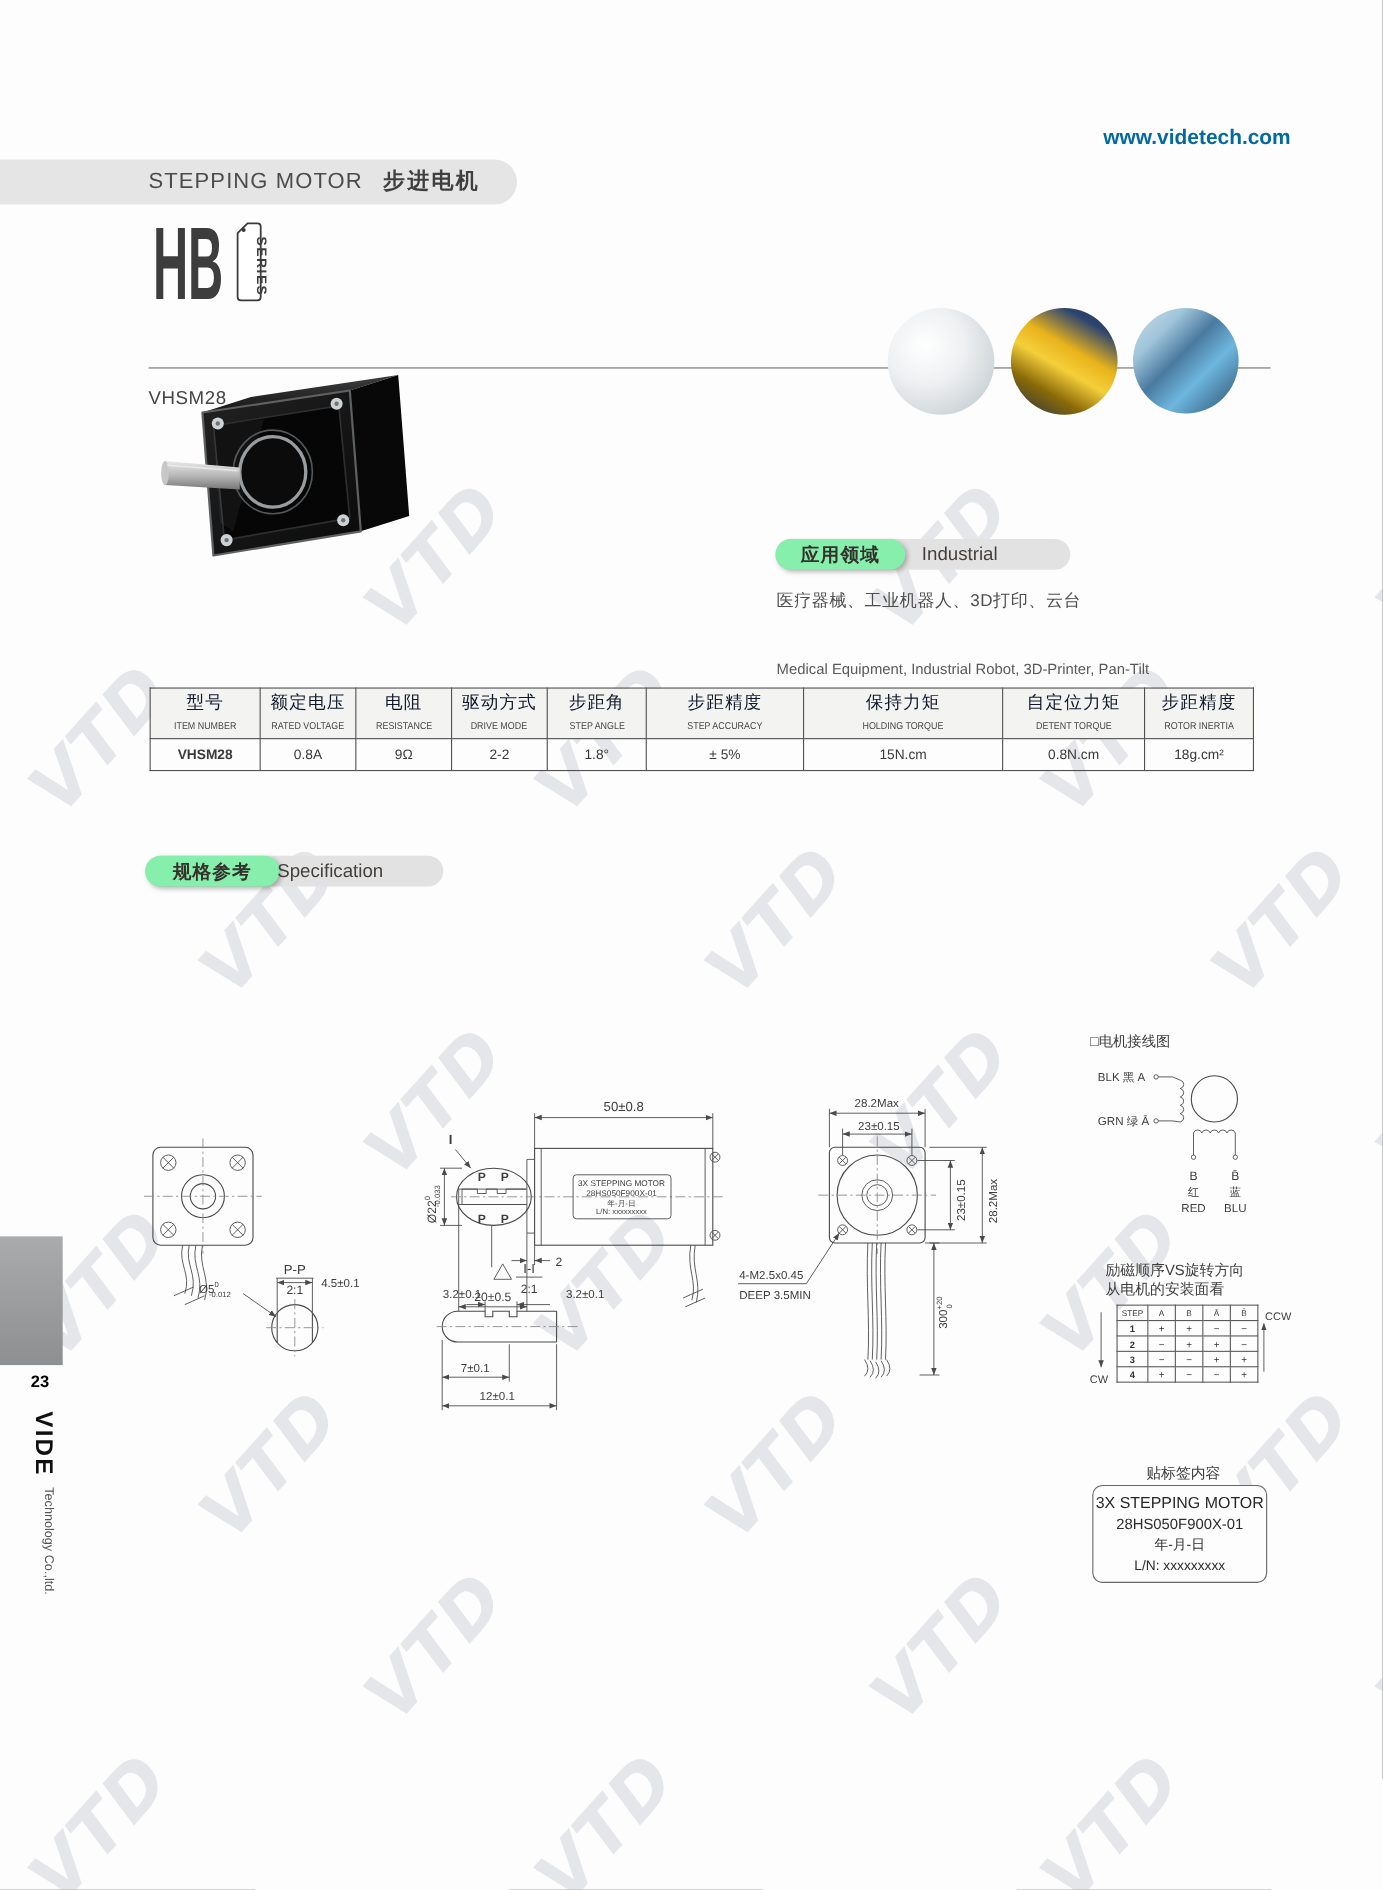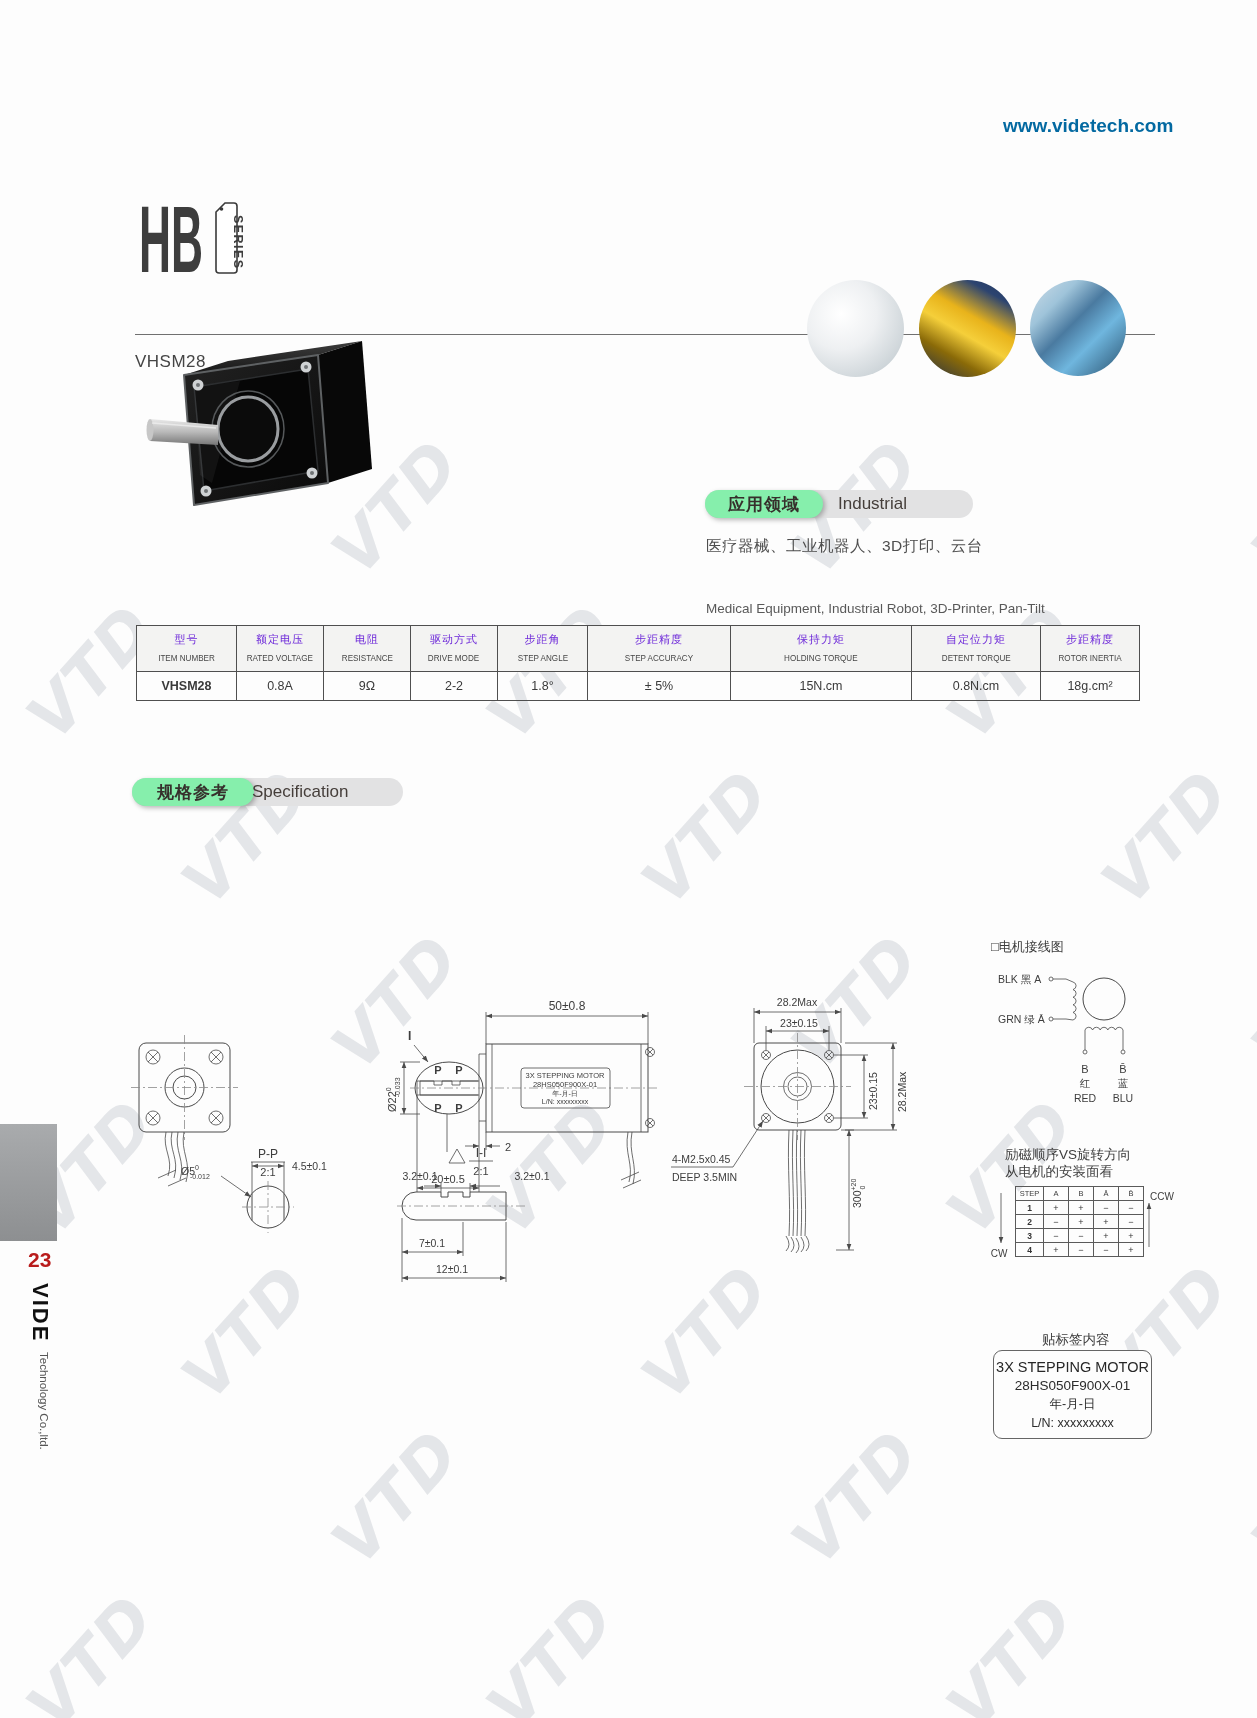--- a/index.html
+++ b/index.html
@@ -23,41 +23,41 @@
   .secbar .pill{position:absolute;left:0;top:0;height:28px;background:#86efac;border-radius:14px;
       box-shadow:2px 2px 5px rgba(0,0,0,0.28);display:flex;align-items:center;justify-content:center;}
   .secbar .cn{font-size:17px;font-weight:bold;color:#36302c;letter-spacing:1px;}
   .secbar .en{position:absolute;top:0;height:28px;line-height:28px;font-size:17px;color:#453e3a;}
   .desc-cn{font-size:15.5px;color:#4e4e4e;letter-spacing:0.5px;}
   .desc-en{font-size:13.5px;color:#595959;margin-top:40px;}
   
   table.spec{border-collapse:collapse;table-layout:fixed;background:transparent;z-index:2;position:absolute;}
   table.spec th,table.spec td{border:1px solid #4f4f4f;padding:0;text-align:center;vertical-align:middle;}
   table.spec th{background:#f3f3f2;height:45px;font-weight:normal;}
-  table.spec th .hcn{font-size:11px;color:#6d28d9;letter-spacing:1px;}
+  table.spec th .hcn{font-size:16px;color:#0f172a;letter-spacing:1px;}
   table.spec th .hen{font-size:9px;color:#474747;margin-top:3px;display:inline-block;transform:scaleX(0.9);white-space:nowrap;}
   table.spec td{height:28px;font-size:12.5px;color:#3a3a3a;}
   td.mred{color:#d01d15;font-weight:bold;font-size:14.5px;}
   
   table.seq{border-collapse:collapse;table-layout:fixed;position:absolute;z-index:3;}
   table.seq th,table.seq td{border:1px solid #5a5a5a;padding:0;text-align:center;height:13px;}
   table.seq th{font-size:7.5px;color:#3c3c3c;font-weight:normal;}
   table.seq td{font-size:9px;color:#333;}
   table.seq td.stp{font-weight:bold;font-size:8.5px;}
   
   .lab-title{font-size:13.5px;color:#3d3d3d;z-index:3;margin-left:44px;}
   .lab-box{border:1.4px solid #666;border-radius:9px;z-index:3;display:flex;flex-direction:column;
            align-items:center;justify-content:center;gap:3px;background:#fdfdfd;}
   .lab-box .l1{font-size:14.5px;color:#272727;}
   .lab-box .l2{font-size:13.5px;color:#2c2c2c;}
   .lab-box .l3{font-size:12.5px;color:#2c2c2c;}
   .lab-box .l4{font-size:12.5px;color:#2c2c2c;}
   
   .graybar{background:linear-gradient(180deg,#a9abad,#8d8f91);z-index:2;}
-  .pgnum{font-size:21px;font-weight:bold;color:#b91c1c;z-index:2;text-align:center;}
+  .pgnum{font-size:15px;font-weight:bold;color:#000000;z-index:2;text-align:center;}
   .vide{font-size:22px;font-weight:bold;color:#101010;letter-spacing:2px;transform:rotate(90deg);
         transform-origin:0 0;white-space:nowrap;z-index:2;}
   .videsub{font-size:11.5px;color:#555;transform:rotate(90deg);transform-origin:0 0;white-space:nowrap;z-index:2;}
   
   svg.draw{position:absolute;left:0;top:0;z-index:2;}
   svg text{font-family:"Liberation Sans",sans-serif;fill:#3d3d3d;}
   .ln{stroke:#4a4a4a;stroke-width:1;fill:none;}
   .ln2{stroke:#4a4a4a;stroke-width:0.8;fill:none;}
   .cl{stroke:#8a8a8a;stroke-width:0.8;fill:none;stroke-dasharray:9 3 2 3;}
 </style>
@@ -91,20 +91,24 @@
       <span class="wm" style="left: 320px; top: 1460px;">VTD</span>
       <span class="wm" style="left: 780px; top: 1460px;">VTD</span>
       <span class="wm" style="left: 1240px; top: 1460px;">VTD</span>
       <span class="wm" style="left: 15px; top: 1625px;">VTD</span>
       <span class="wm" style="left: 475px; top: 1625px;">VTD</span>
       <span class="wm" style="left: 935px; top: 1625px;">VTD</span>
     </div>
 
   <div class="abs site z2" style="left:1003px;top:115px;">www.videtech.com</div>
 
+  <div class="abs banner z2" style="left:0;top:145px;width:470px;">
+    <span class="en" style="margin-left:135px;">STEPPING MOTOR</span>
+    <span class="cn">步进电机</span>
+  </div>
 
   <svg class="abs z2" style="left:139px;top:199px;" width="110" height="82" viewBox="0 0 110 82">
     <text x="0" y="73" font-size="94" font-weight="bold" fill="#cc1a12" textLength="64" lengthAdjust="spacingAndGlyphs">HB</text>
     <path d="M86,4 L95,4 Q98,4 98,7 L98,71 Q98,74 95,74 L80,74 Q77,74 77,71 L77,13 Z" fill="#fff" stroke="#3a3a3a" stroke-width="1.6"></path>
     <circle cx="82.5" cy="10" r="1.8" fill="#3a3a3a"></circle>
     <text transform="translate(94.5,16) rotate(90)" font-size="12.5" font-weight="bold" fill="#333" letter-spacing="1" textLength="54">SERIES</text>
   </svg>
 
   <div class="abs hline" style="left:135px;top:334px;width:1020px;"></div>
 

